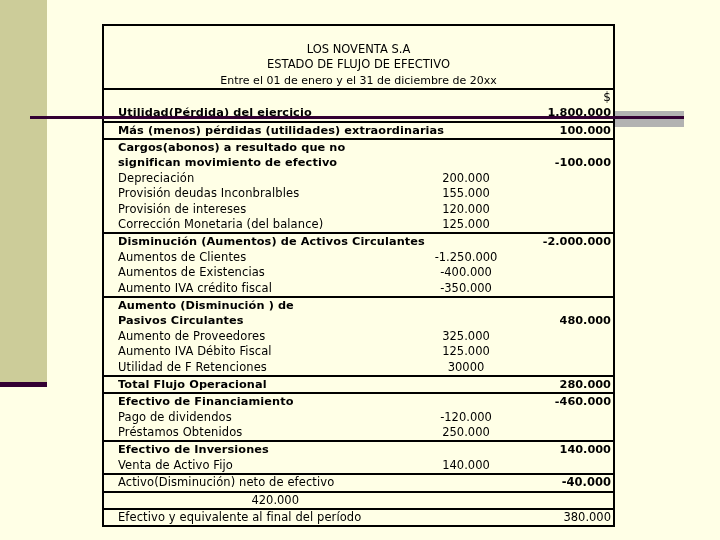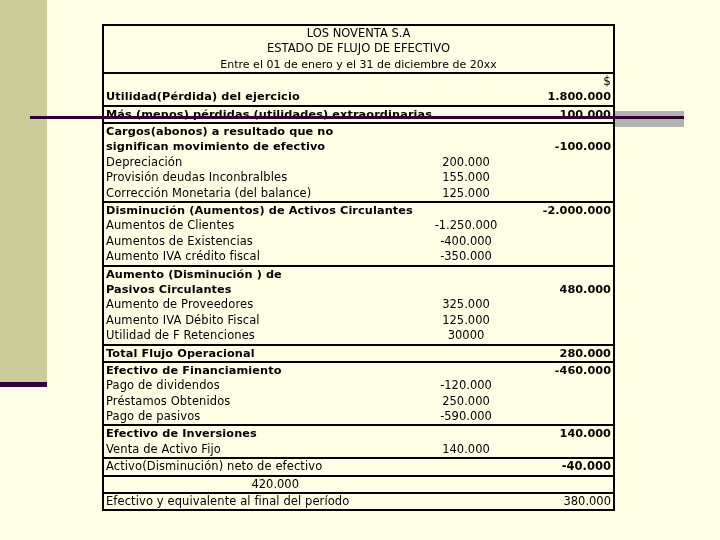--- a/index.html
+++ b/index.html
@@ -24,31 +24,31 @@
       position: absolute; left: 30px; top: 116px; width: 654px; height: 3px;
       background: #330033; z-index: 3;
     }
     .statement {
       position: absolute; left: 102px; top: 24px; width: 509px;
       border: 2px solid #000; background: #FFFFE6; z-index: 2;
       color: #000;
     }
     .hdr {
       text-align: center; font-size: 11.5px; line-height: 15.3px;
-      padding: 0 0 0 0; border-bottom: 2px solid #000;
+      padding: 16px 0 0 0; border-bottom: 2px solid #000;
     }
     .hdr div { height: 15.3px; }
     .hdr .sub { font-size: 11px; }
     .section { border-bottom: 2px solid #000; }
     .section:last-child { border-bottom: none; }
     .row {
       display: flex; height: 15.4px; line-height: 15.4px; font-size: 11.5px;
       white-space: nowrap;
     }
-    .row .lbl { flex: 1; padding-left: 2px; letter-spacing: 0.1px; }
+    .row .lbl { flex: 1; padding-left: 2px; letter-spacing: 0.1px; margin-left: 12px; }
     .row .mid { width: 100px; text-align: center; padding-right: 0; }
     .row .tot { width: 95px; text-align: right; padding-right: 2px; }
     .bold { font-weight: bold; font-size: 11.3px; }
     .currency-row .tot { font-size: 12px; }
   </style>
 </head>
 <body>
 
 <div class="sidebar"></div>
 <div class="sidebar-bar"></div>
@@ -96,20 +96,25 @@
           <span class="lbl">Depreciación</span>
           <span class="mid">200.000</span>
           <span class="tot"></span>
         </div>
         <div class="row">
           <span class="lbl">Provisión deudas Inconbralbles</span>
           <span class="mid">155.000</span>
           <span class="tot"></span>
         </div>
         <div class="row">
+          <span class="lbl">Provisión de intereses</span>
+          <span class="mid">120.000</span>
+          <span class="tot"></span>
+        </div>
+        <div class="row">
           <span class="lbl">Corrección Monetaria (del balance)</span>
           <span class="mid">125.000</span>
           <span class="tot"></span>
         </div>
       </div>
       <div class="section">
         <div class="row bold">
           <span class="lbl">Disminución (Aumentos) de Activos Circulantes</span>
           <span class="mid"></span>
           <span class="tot">-2.000.000</span>
@@ -171,25 +176,20 @@
           <span class="tot">-460.000</span>
         </div>
         <div class="row">
           <span class="lbl">Pago de dividendos</span>
           <span class="mid">-120.000</span>
           <span class="tot"></span>
         </div>
         <div class="row">
           <span class="lbl">Préstamos Obtenidos</span>
           <span class="mid">250.000</span>
-          <span class="tot"></span>
-        </div>
-        <div class="row">
-          <span class="lbl">Pago de pasivos</span>
-          <span class="mid">-590.000</span>
           <span class="tot"></span>
         </div>
       </div>
       <div class="section">
         <div class="row bold">
           <span class="lbl">Efectivo de Inversiones</span>
           <span class="mid"></span>
           <span class="tot">140.000</span>
         </div>
         <div class="row">

